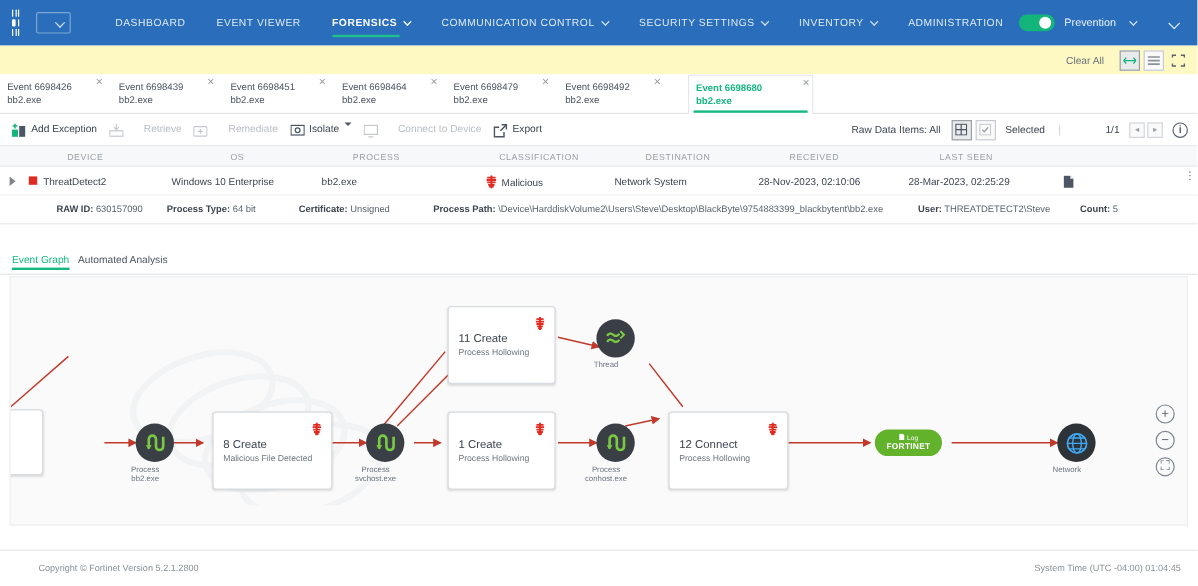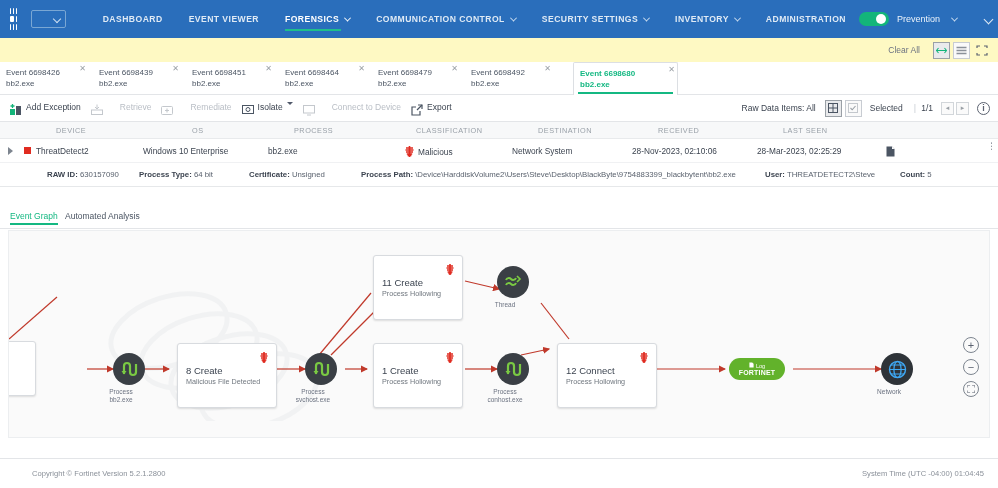--- a/index.html
+++ b/index.html
@@ -29,33 +29,33 @@
     background: #2a6ebb; position: relative; margin-right: 24px;
   }
   .nav-select .chev {
     position: absolute; right: 5px; top: 5px;
     width: 6px; height: 6px; border-right: 1.3px solid #cfe0f2; border-bottom: 1.3px solid #cfe0f2;
     transform: rotate(45deg);
   }
   .nav-item {
     color: #dfeaf5; font-size: 8.6px; letter-spacing: .45px;
     padding: 0 13px; height: 38px; display: flex; align-items: center;
-    white-space: nowrap; position: relative; font-weight: bold;
+    white-space: nowrap; position: relative;
   }
   .nav-item.active { color: #ffffff; font-weight: bold; }
   .nav-item.active .underline {
     position: absolute; left: 13px; right: 22px; bottom: 7px; height: 2.5px; background: #1fc08a;
   }
   .nav-caret {
     display: inline-block; margin-left: 6px;
     width: 5px; height: 5px; border-right: 1.4px solid #cfe0f2; border-bottom: 1.4px solid #cfe0f2;
     transform: rotate(45deg) translate(-1px,-1px);
   }
   .nav-item.active .nav-caret { border-color: #ffffff; }
-  .nav-right { margin-left: auto; display: flex; align-items: center; }
+  .nav-right { margin-left: auto; display: flex; align-items: center; padding-right: 10px; }
   .toggle {
     width: 30px; height: 14px; border-radius: 7px; background: #13b57a; position: relative; margin-right: 8px;
   }
   .toggle .knob {
     position: absolute; top: 2px; left: 17px; width: 10px; height: 10px; border-radius: 50%; background: #ffffff;
   }
   .prev-label { color: #eaf2fa; font-size: 9px; margin-right: 6px; }
   .nav-end-caret {
     width: 7px; height: 7px; border-right: 1.5px solid #dfeaf5; border-bottom: 1.5px solid #dfeaf5;
     transform: rotate(45deg); margin-left: 28px; margin-right: 6px;
@@ -105,21 +105,21 @@
   }
   .tb-item { display: flex; align-items: flex-start; margin-left: 10px; white-space: nowrap; }
   .tb-item .lbl { font-size: 8.5px; color: #3c4450; margin-left: 4px; }
   .tb-item.disabled .lbl { color: #b9bec5; padding-left: 13px; }
   .tb-ico { width: 12px; height: 12px; position: relative; }
   .tb-caret {
     width: 0; height: 0; border-left: 3px solid transparent; border-right: 3px solid transparent;
     border-top: 3.5px solid #51596a; margin-left: 4px;
   }
   .tb-right { margin-left: auto; display: flex; align-items: center; padding-right: 8px; }
-  .tb-right .txt { font-size: 8.5px; color: #3c4450; margin-right: 6px; }
+  .tb-right .txt { font-size: 8.5px; color: #3c4450; margin-right: 6px; margin-left: 32px; }
   .pg-btn {
     width: 13px; height: 13px; border: 1px solid #d2d6da; background: #fafafa;
     display: flex; align-items: center; justify-content: center; margin-left: 2px;
     font-size: 7px; color: #9aa0a6;
   }
   .vsep { color: #c9ced4; font-size: 9px; margin: 0 5px; }
   .info-circle {
     width: 13px; height: 13px; border: 1.3px solid #5b6270; border-radius: 50%;
     margin-left: 8px; display: flex; align-items: center; justify-content: center;
     font-size: 9px; color: #5b6270; font-weight: bold; line-height: 1;

